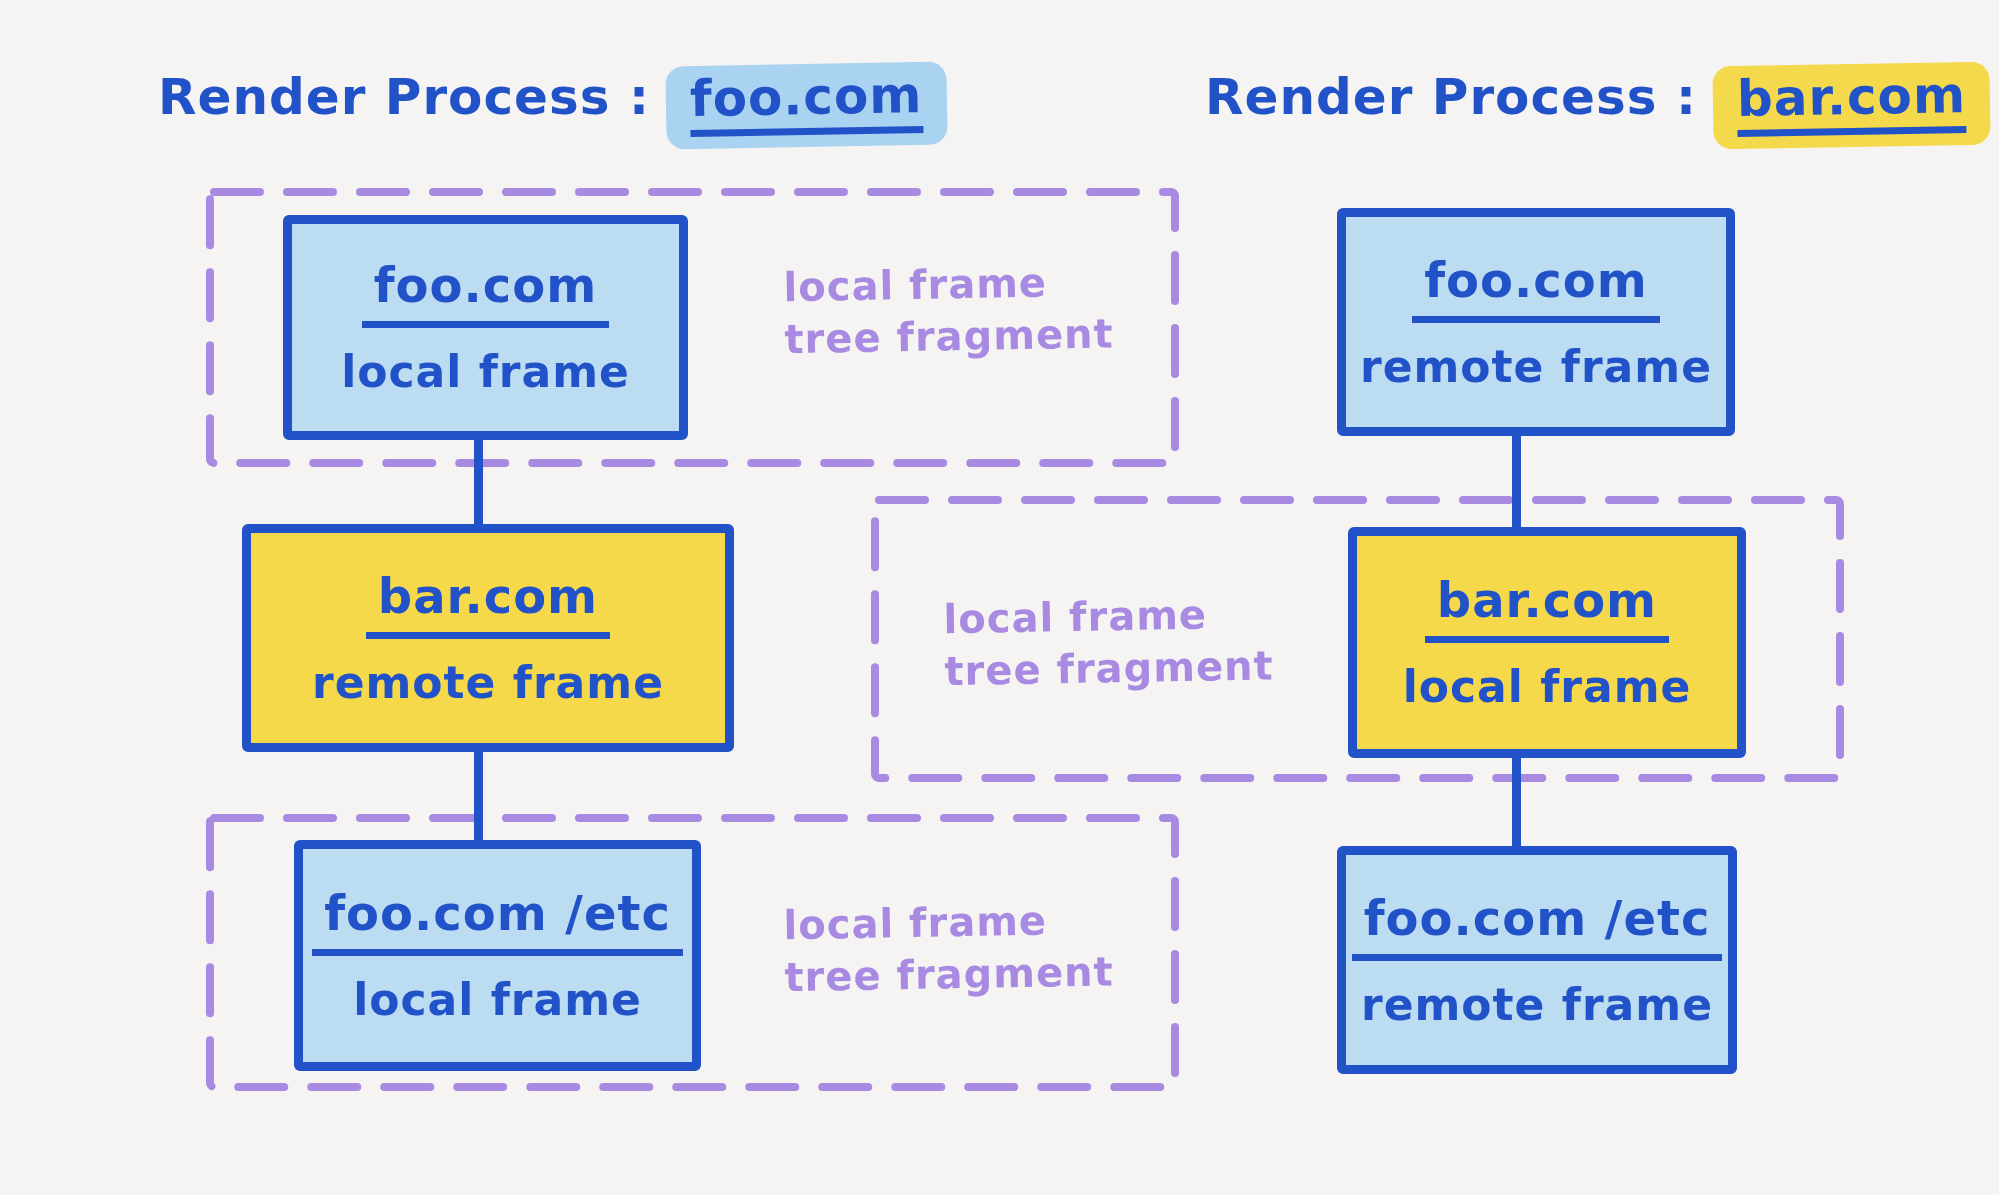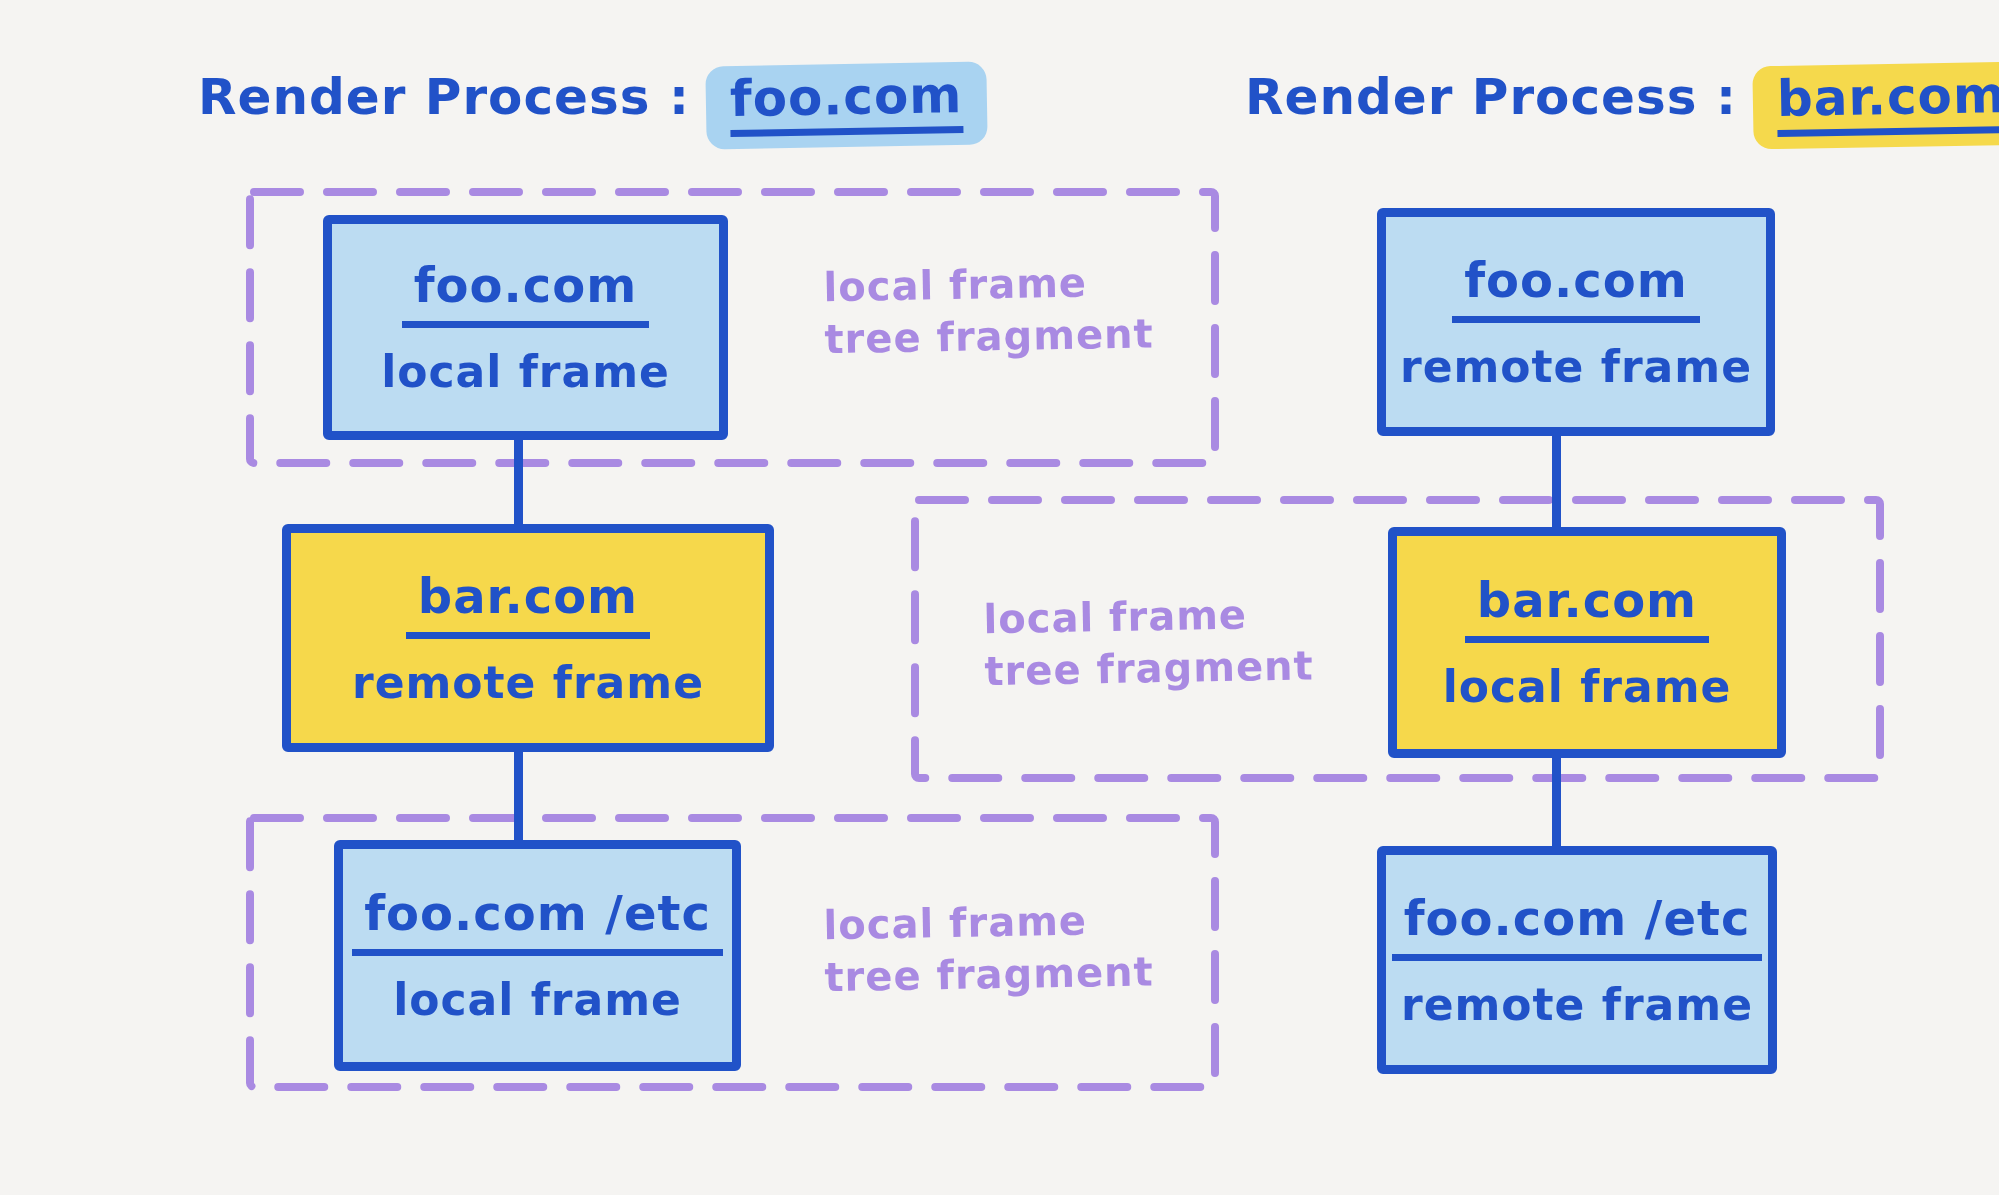--- a/index.html
+++ b/index.html
@@ -2,21 +2,21 @@
 <html><head>
 <meta charset="utf-8">
 <style>
   html,body{margin:0;padding:0;}
   body{
     width:1999px;height:1195px;
     background:#f5f4f2;
     font-family:"DejaVu Sans", sans-serif;
     overflow:hidden;
   }
-  #canvas{position:relative;width:1671px;height:1195px;background:#f5f4f2;margin-left:40px;}
+  #canvas{position:relative;width:1671px;height:1195px;background:#f5f4f2;}
 
   
   .proc-title{
     position:absolute;
     font-size:50px;font-weight:700;color:#2152c8;
     letter-spacing:1px;white-space:nowrap;
     display:flex;align-items:baseline;gap:16px;
   }
   .hl{
     display:inline-block;border-radius:18px;

